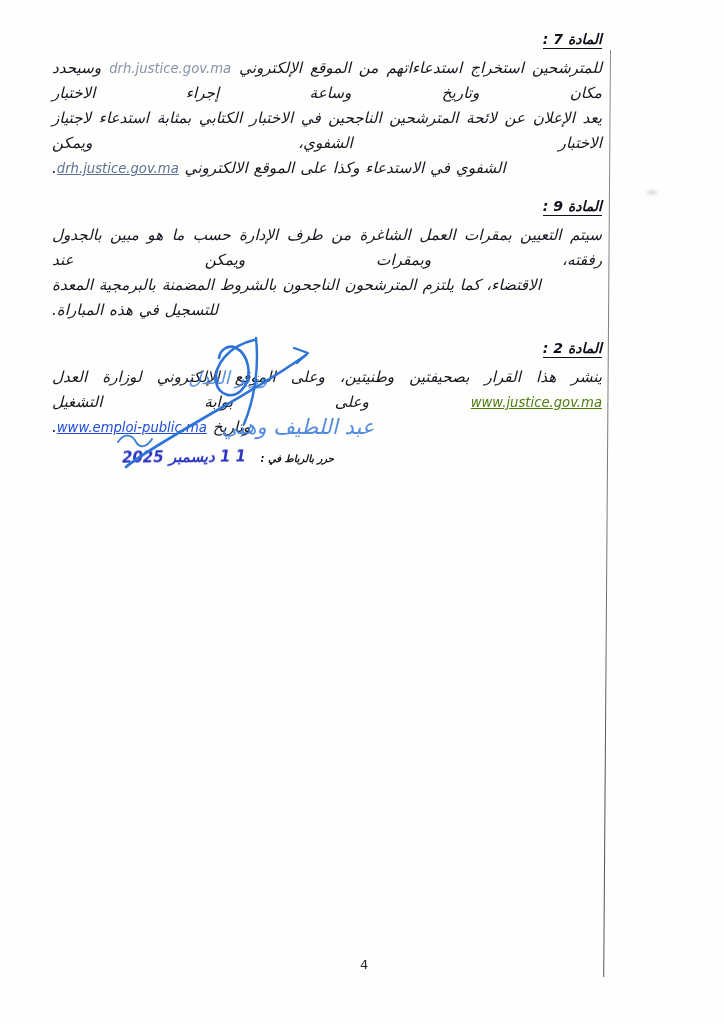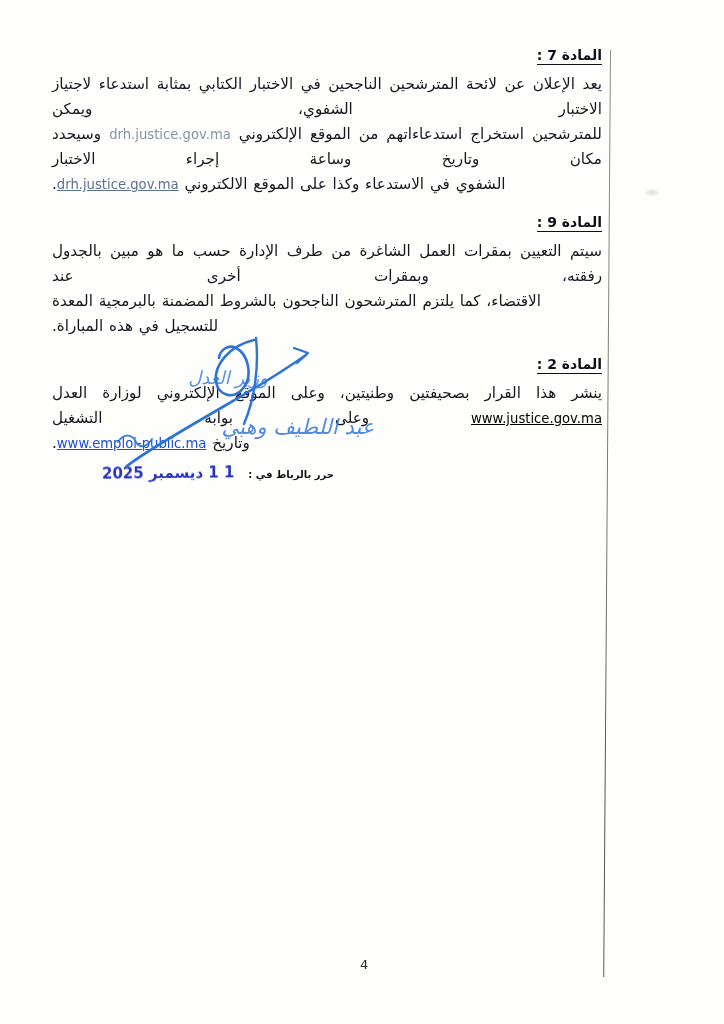--- a/index.html
+++ b/index.html
@@ -22,24 +22,25 @@
     transform-origin:top center;
   }
   .smudge{
     position:absolute;left:644px;top:188px;width:16px;height:9px;
     background:radial-gradient(ellipse at center,#9a9a9a 0%,rgba(200,200,200,0) 70%);
     opacity:.35;border-radius:50%;
   }
   
   .column{
     position:absolute;
-    left:52px;top:44px;
+    left:52px;top:28px;
     width:550px;
     direction:rtl;
     text-align:right;
+    font-style:italic;
   }
   .art-heading{
     margin:0;
     font-size:14px;
     font-weight:bold;
     line-height:22px;
     color:#0e0f18;
   }
   .art-heading span{border-bottom:1.4px solid #0e0f18;padding-bottom:1px;}
   .paragraph{margin:6px 0 0 0;}
@@ -102,36 +103,36 @@
 
 <div class="page">
 
   <div class="scan-line"></div>
   <div class="smudge"></div>
 
   <div class="column" id="articles-root">
       <section>
         <h3 class="art-heading"><span>المادة 7 :</span></h3>
         <div class="paragraph">
+          <div class="pline just"><span>للمترشحين استخراج استدعاءاتهم من الموقع الإلكتروني </span><a class="doclink" dir="ltr" style="color: rgb(133, 147, 169);">drh.justice.gov.ma</a><span> وسيحدد مكان وتاريخ وساعة إجراء الاختبار</span></div>
           <div class="pline just"><span>يعد الإعلان عن لائحة المترشحين الناجحين في الاختبار الكتابي بمثابة استدعاء لاجتياز الاختبار الشفوي، ويمكن</span></div>
-          <div class="pline just"><span>للمترشحين استخراج استدعاءاتهم من الموقع الإلكتروني </span><a class="doclink" dir="ltr" style="color: rgb(133, 147, 169);">drh.justice.gov.ma</a><span> وسيحدد مكان وتاريخ وساعة إجراء الاختبار</span></div>
           <div class="pline last"><span>الشفوي في الاستدعاء وكذا على الموقع الالكتروني </span><a class="doclink u" dir="ltr" style="color: rgb(93, 113, 146);">drh.justice.gov.ma</a><span>.</span></div>
         </div>
       </section>
       <section class="mt-art">
         <h3 class="art-heading"><span>المادة 9 :</span></h3>
         <div class="paragraph">
-          <div class="pline just"><span>سيتم التعيين بمقرات العمل الشاغرة من طرف الإدارة حسب ما هو مبين بالجدول رفقته، وبمقرات أخرى عند</span></div>
+          <div class="pline just"><span>سيتم التعيين بمقرات العمل الشاغرة من طرف الإدارة حسب ما هو مبين بالجدول رفقته، وبمقرات ويمكن عند</span></div>
           <div class="pline last" style="padding-right: 34px;"><span>الاقتضاء، كما يلتزم المترشحون الناجحون بالشروط المضمنة بالبرمجية المعدة للتسجيل في هذه المباراة.</span></div>
         </div>
       </section>
       <section class="mt-art">
         <h3 class="art-heading"><span>المادة 2 :</span></h3>
         <div class="paragraph">
-          <div class="pline just"><span>ينشر هذا القرار بصحيفتين وطنيتين، وعلى الموقع الإلكتروني لوزارة العدل </span><a class="doclink u" dir="ltr" style="color: #000000;">www.justice.gov.ma</a><span> وعلى بوابة التشغيل</span></div>
+          <div class="pline just"><span>ينشر هذا القرار بصحيفتين وطنيتين، وعلى الموقع الإلكتروني لوزارة العدل </span><a class="doclink u" dir="ltr" style="color: #4d7c0f;">www.justice.gov.ma</a><span> وعلى بوابة التشغيل</span></div>
           <div class="pline last" style="padding-right: 106px;"><span>وتاريخ </span><a class="doclink u" dir="ltr" style="color: #1d4ed8;">www.emploi-public.ma</a><span>.</span></div>
         </div>
       </section>
       <div class="date-row">
         <span class="date-label">حرر بالرباط في :</span>
         <span class="date-stamp" style="color: rgb(42, 52, 192);">1 1 ديسمبر 2025</span>
       </div>
     </div>
 
   <svg class="signature" viewBox="0 0 306 148" xmlns="http://www.w3.org/2000/svg">

